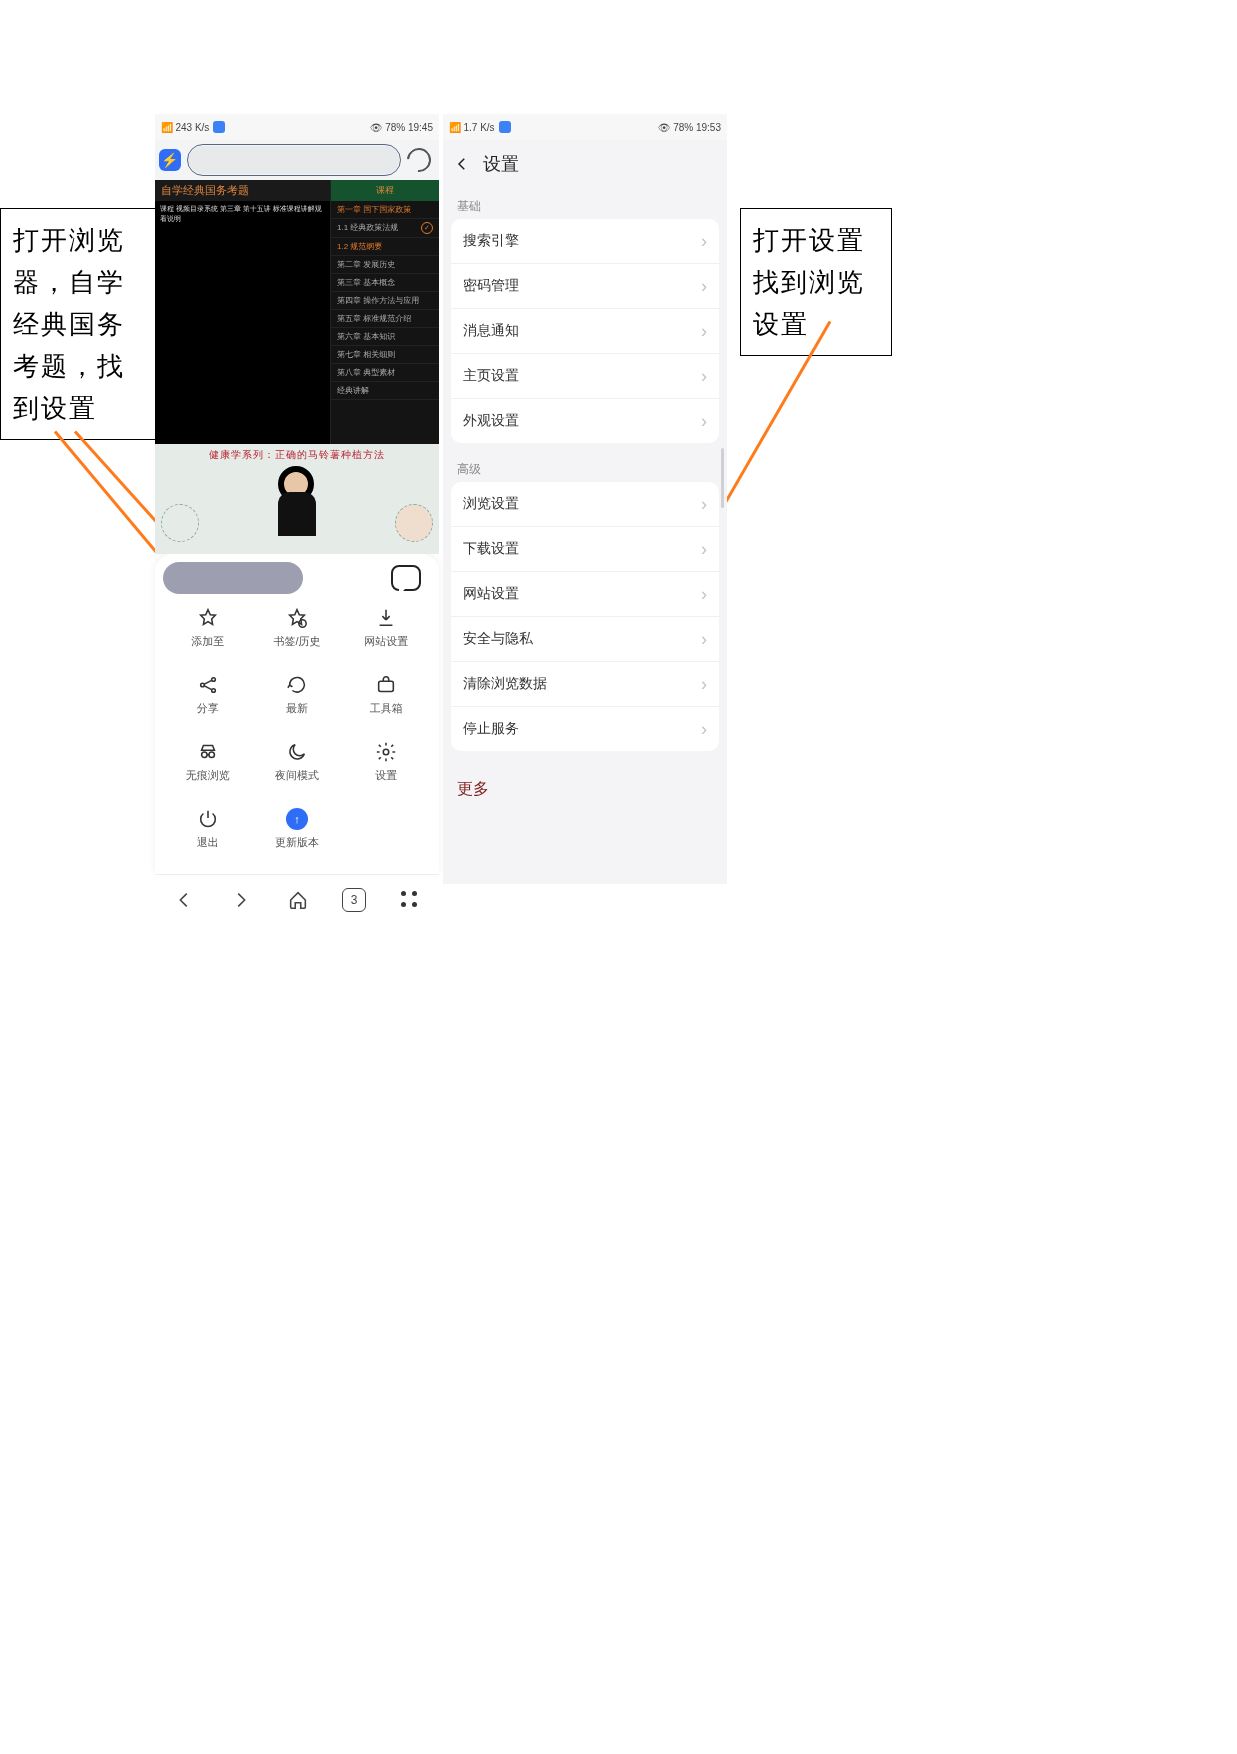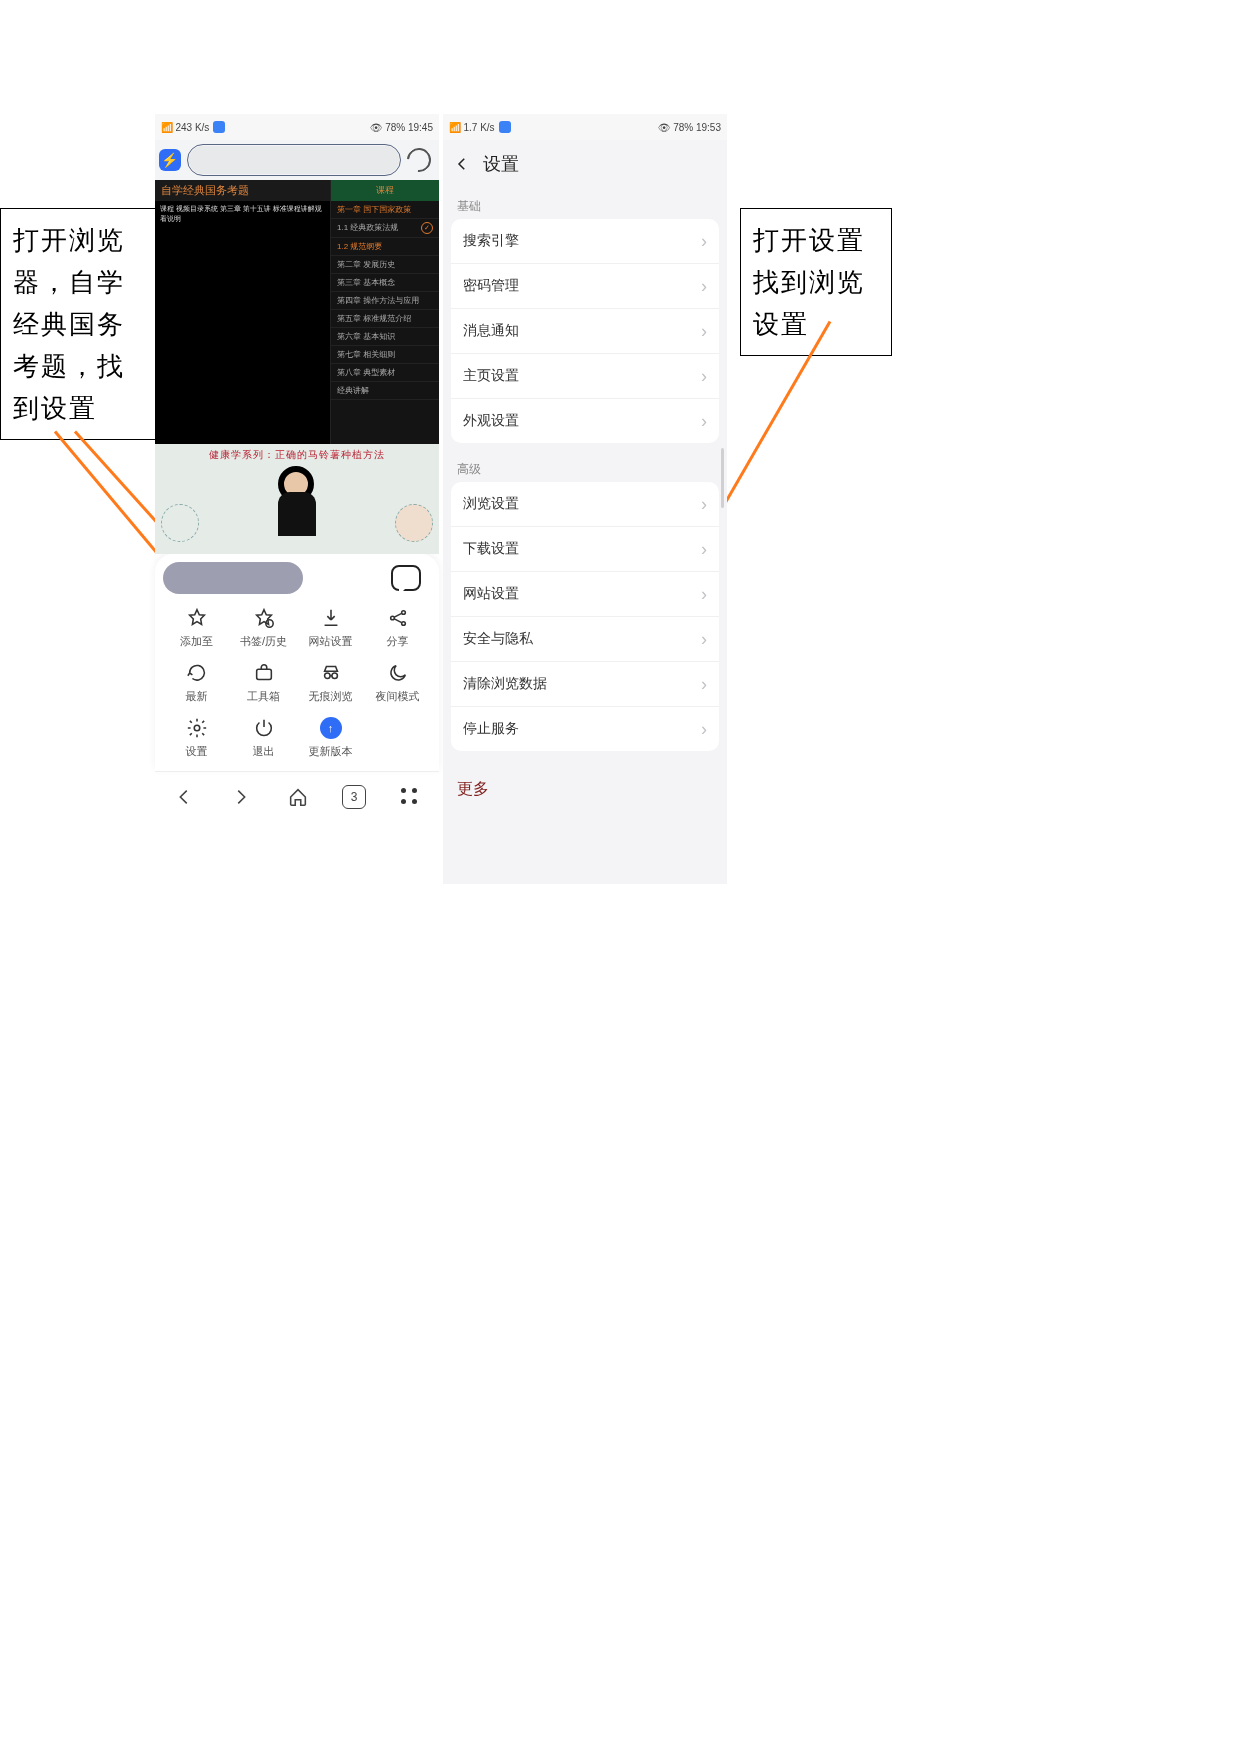--- a/index.html
+++ b/index.html
@@ -117,21 +117,21 @@
     box-shadow:0 -2px 8px rgba(0,0,0,0.06);
     padding:8px 8px 2px;
   }
   .sheet-head{display:flex;align-items:center;margin-bottom:10px;justify-content:space-between;}
   .avatar-blur{
     width:140px;height:32px;border-radius:16px;background:#7c7e95;opacity:.75;
   }
   .bubble-icon{width:26px;height:22px;border:2px solid #222;border-radius:8px;position:relative;margin-right:10px;}
   .bubble-icon::after{content:"";position:absolute;bottom:-6px;left:6px;border:4px solid transparent;border-top-color:#fff;border-left-color:#fff;}
 
-  .grid{display:grid;grid-template-columns:repeat(4,1fr);row-gap:10px;text-align:center;}
+  .grid{display:grid;grid-template-columns:repeat(3,1fr);row-gap:22px;text-align:center;}
   .cell{font-size:11px;color:#555;}
   .cell .ic{height:28px;display:flex;align-items:center;justify-content:center;margin-bottom:2px;}
   .cell .lbl{font-size:11px;color:#555;}
   .ic svg{width:22px;height:22px;stroke:#333;fill:none;stroke-width:1.7;}
   .ic .round{width:22px;height:22px;border-radius:50%;background:#2f6df6;display:flex;align-items:center;justify-content:center;color:#fff;font-weight:bold;}
 
   
   .bnav{height:50px;display:flex;align-items:center;justify-content:space-around;border-top:1px solid #eee;}
   .bnav .bn{width:26px;height:26px;display:flex;align-items:center;justify-content:center;}
   .bn svg{width:22px;height:22px;stroke:#444;fill:none;stroke-width:1.7;}

